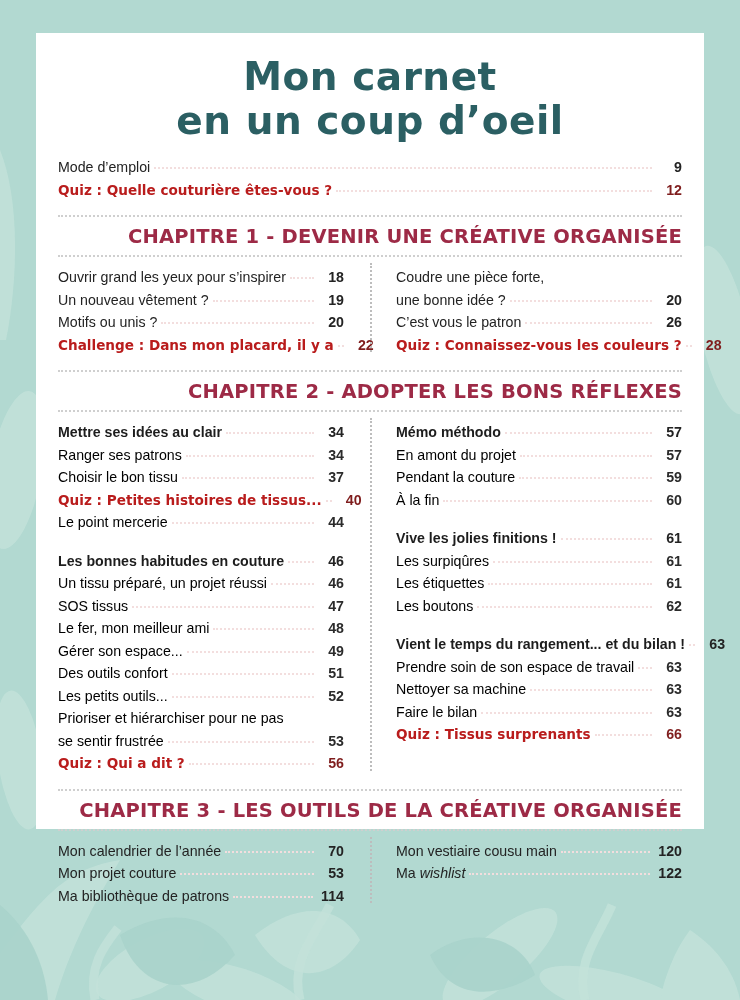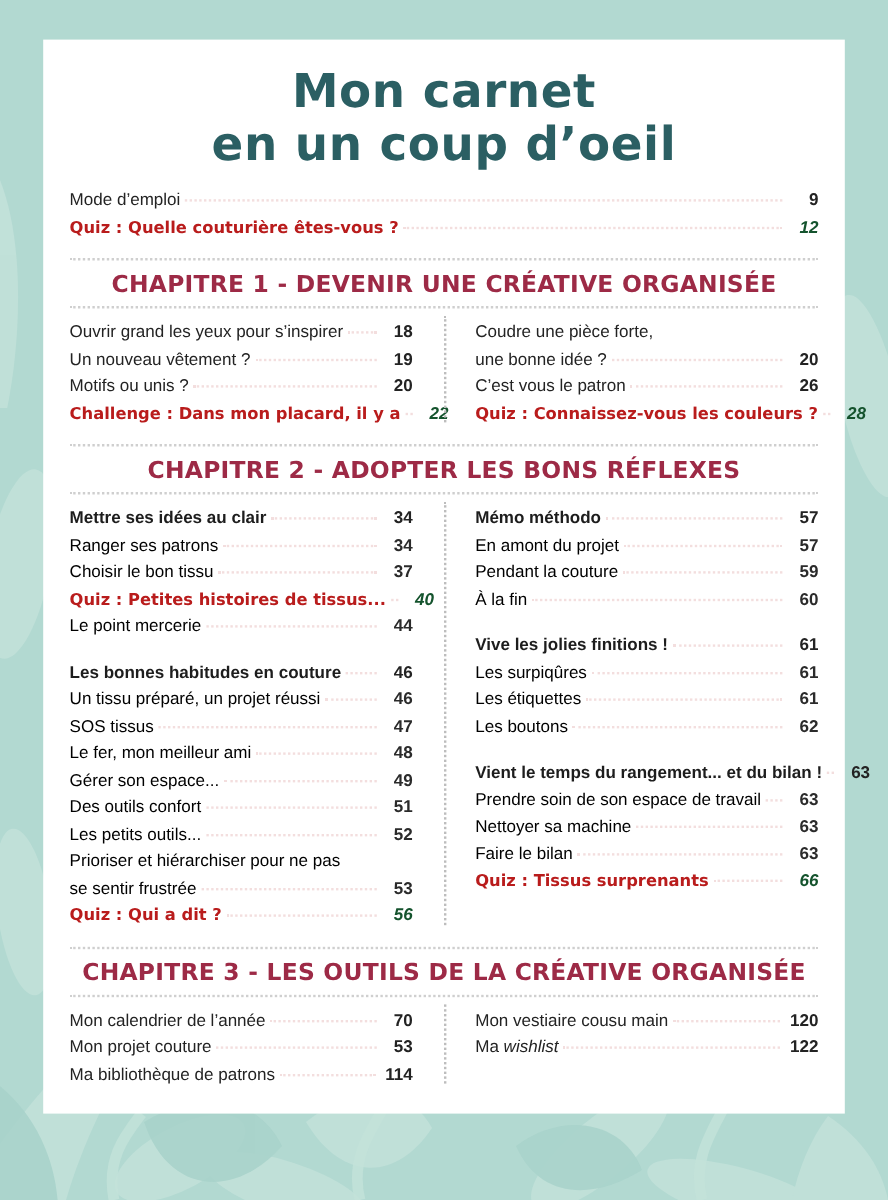--- a/index.html
+++ b/index.html
@@ -23,21 +23,21 @@
     height: 1000px;
     z-index: 0;
   }
 
   
   #card {
     position: absolute;
     left: 36px;
     top: 33px;
     width: 668px;
-    height: 895px;
+    height: 796px;
     background: #ffffff;
     z-index: 1;
     box-sizing: border-box;
     padding: 0;
   }
 
   
   .title-block {
     text-align: center;
     padding-top: 22px;
@@ -67,21 +67,21 @@
   
   .chapter {
     margin-top: 14px;
   }
   .chapter-title {
     color: #9d2a46;
     font-family: "DejaVu Sans", sans-serif;
     font-weight: 700;
     font-size: 19.5px;
     letter-spacing: 0.2px;
-    text-align: center;
+    text-align: right;
     padding: 8px 0 7px 0;
     white-space: nowrap;
   }
 
   
   .entry {
     display: flex;
     align-items: baseline;
     font-size: 14.2px;
     line-height: 22.5px;
@@ -114,21 +114,21 @@
   
   .entry.sub .label { color: #000000; }
   .entry.sub .page { color: #2b2b2b; }
   .entry.head .label { font-weight: 700; color: #1d1d1d; }
   .entry.quiz .label {
     color: #b91c1c;
     font-family: "DejaVu Sans", sans-serif;
     font-weight: 700;
     font-size: 13.6px;
   }
-  .entry.quiz .page { color: #14532d; font-style: italic; }
+  .entry.quiz .page { color: #7f1d1d; }
   .entry.noleader .leader { border-bottom: none; }
   .entry.noleader .page { visibility: hidden; }
   .entry .ital { font-style: italic; }
 
   .spacer-row { height: 16px; }
 
   
   .cols {
     display: flex;
     position: relative;

